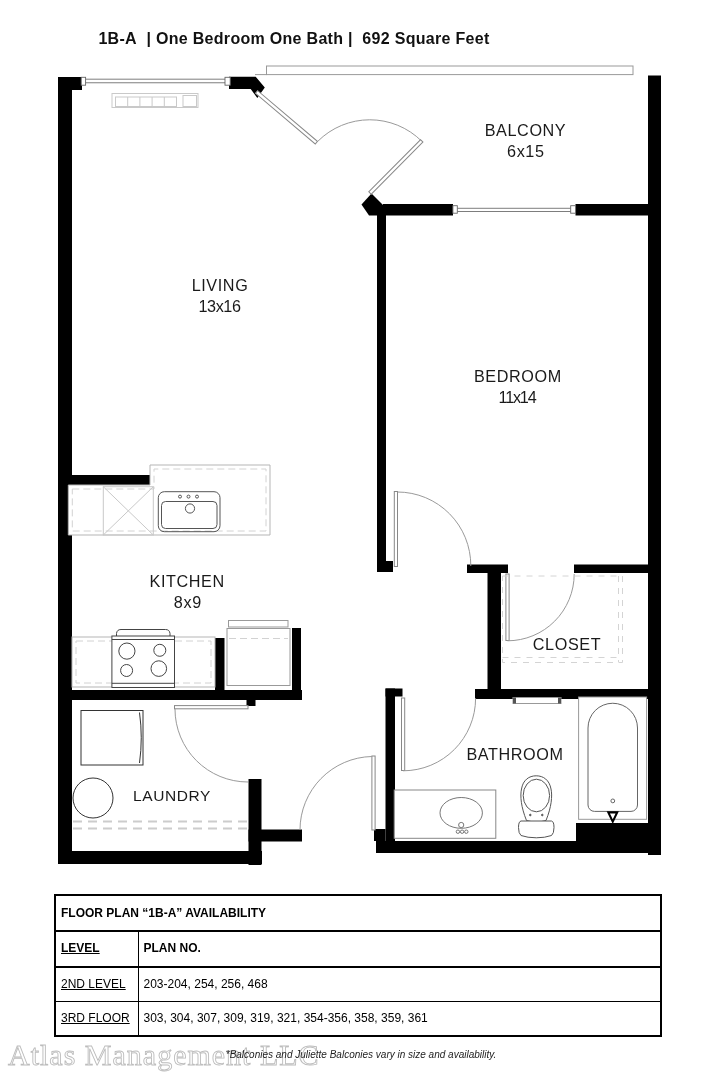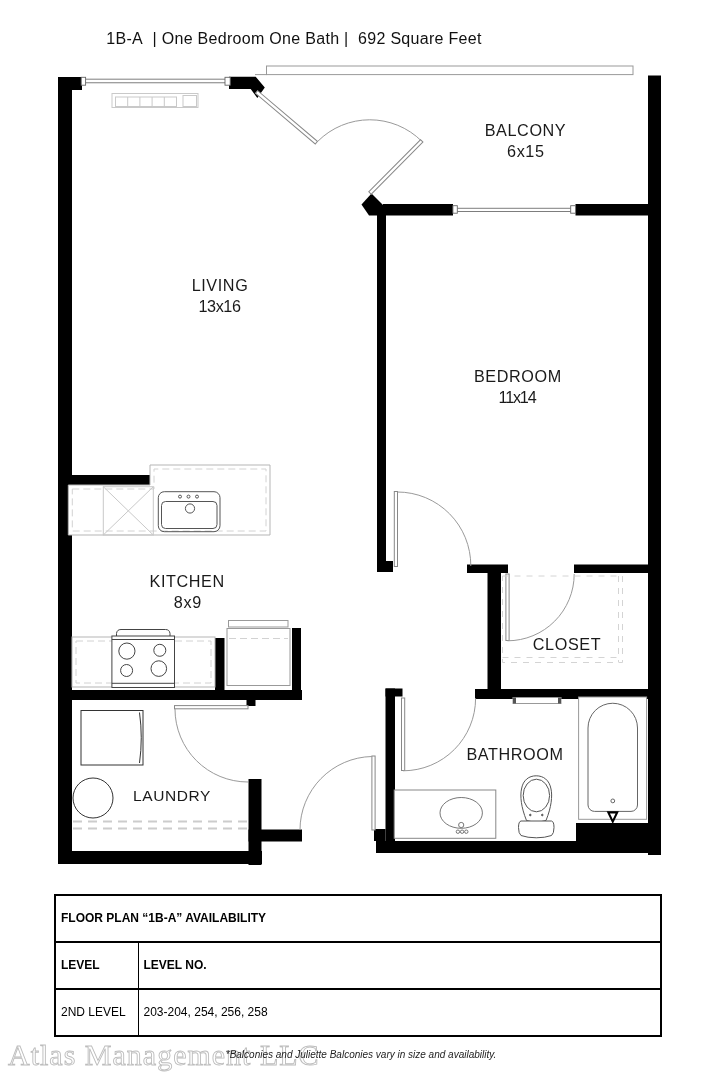--- a/index.html
+++ b/index.html
@@ -1,23 +1,23 @@
 <!DOCTYPE html>
 <html><head>
 <meta charset="utf-8">
 <style>
   html,body{margin:0;padding:0;background:#fff;width:720px;height:1080px;overflow:hidden;}
   body{font-family:"Liberation Sans",sans-serif;position:relative;}
   .abs{position:absolute;}
-  #title{left:0;top:29.5px;width:588px;text-align:center;font-weight:normal;font-size:16px;color:#111;letter-spacing:.3px;}
+  #title{left:0;top:29.5px;width:588px;text-align:center;font-weight:bold;font-size:16px;color:#111;letter-spacing:.3px;}
   table{border-collapse:collapse;table-layout:fixed;}
   #avail{left:54px;top:894px;width:608px;height:143px;border:2px solid #000;font-size:12px;color:#000;}
   #avail td{border:1px solid #000;padding:0 0 0 5px;vertical-align:middle;white-space:nowrap;overflow:hidden;height:14.7px;line-height:14.7px;}
   #avail tr.hd td{border-bottom:2px solid #000;font-weight:bold;}
-  #avail td.c1{width:82px;}
+  #avail td.c1{width:82px;text-decoration:underline;}
   #wm{left:8px;top:1038px;font-family:"Liberation Serif",serif;font-size:30px;color:transparent;-webkit-text-stroke:0.9px #bdbdbd;letter-spacing:1px;white-space:nowrap;}
   #foot{left:0;top:1049px;width:722px;text-align:center;font-style:italic;font-size:10px;color:#222;}
 </style>
 </head>
 <body>
 
 <div id="title" class="abs">1B-A&nbsp; | One Bedroom One Bath |&nbsp; 692 Square Feet</div>
 
 <svg class="abs" id="plan" style="left:0;top:0" width="720" height="1080" viewBox="0 0 720 1080">
 <g fill="#000" stroke="none">
@@ -246,24 +246,28 @@
   <colgroup>
       <col style="width:83px">
       <col>
     </colgroup>
   <tbody>
       <tr class="hd">
         <td colspan="2">FLOOR PLAN “1B-A” AVAILABILITY</td>
       </tr>
   <tr class="hd">
         <td class="c1">LEVEL</td>
-        <td>LEVEL NO.</td>
+        <td>PLAN NO.</td>
       </tr>
   <tr>
         <td class="c1">2ND LEVEL</td>
-        <td>203-204, 254, 256, 258</td>
+        <td>203-204, 254, 256, 468</td>
+      </tr>
+  <tr>
+        <td class="c1">3RD FLOOR</td>
+        <td>303, 304, 307, 309, 319, 321, 354-356, 358, 359, 361</td>
       </tr>
 </tbody>
   </table>
 
 <div id="wm" class="abs">Atlas Management LLC</div>
 
 <div id="foot" class="abs">*Balconies and Juliette Balconies vary in size and availability.</div>
 
 </body></html>

